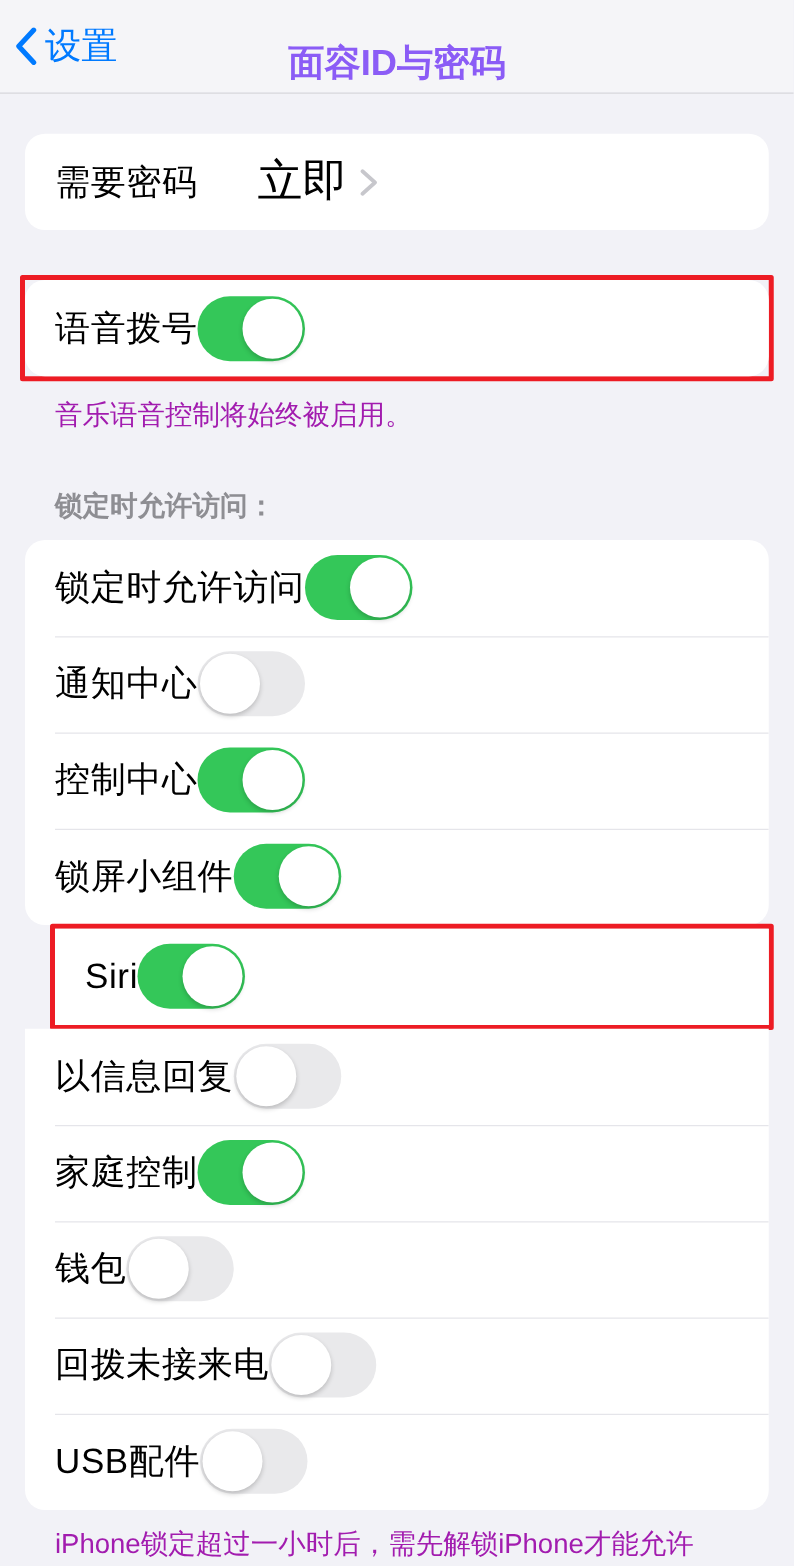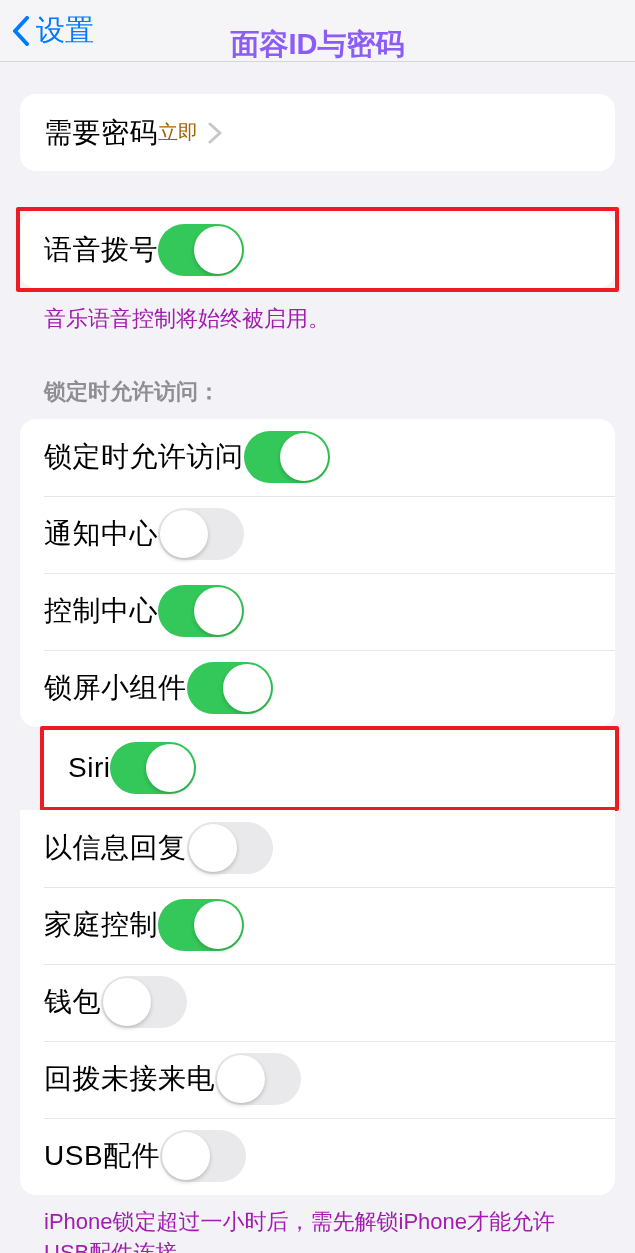--- a/index.html
+++ b/index.html
@@ -9,21 +9,21 @@
       -webkit-font-smoothing: antialiased;
     }
     body {
       width: 635px;
       height: 1253px;
       background: #f2f2f7;
       font-family: -apple-system, "PingFang SC", "Helvetica Neue", Arial, sans-serif;
       overflow: hidden;
     }
     .navbar {
-      height: 62px;
+      height: 75px;
       background: #f5f5f8;
       display: flex;
       align-items: center;
       position: relative;
       border-bottom: 1px solid #d6d6db;
     }
     .back-btn {
       display: flex;
       align-items: center;
       margin-left: 12px;
@@ -77,22 +77,23 @@
       font-size: 28px;
       color: #000;
       letter-spacing: 0.5px;
     }
     .cell-right {
       display: flex;
       align-items: center;
       gap: 10px;
     }
     .cell-value {
-      font-size: 20px;
-      color: #a16207;
+      font-size: 36px;
+      color: #000000;
+      margin-left: 48px;
     }
     .chevron-right {
       width: 14px;
       height: 22px;
     }
     .footer-text {
       font-size: 22px;
       color: #a21caf;
       padding: 12px 24px 0 24px;
       line-height: 1.4;

